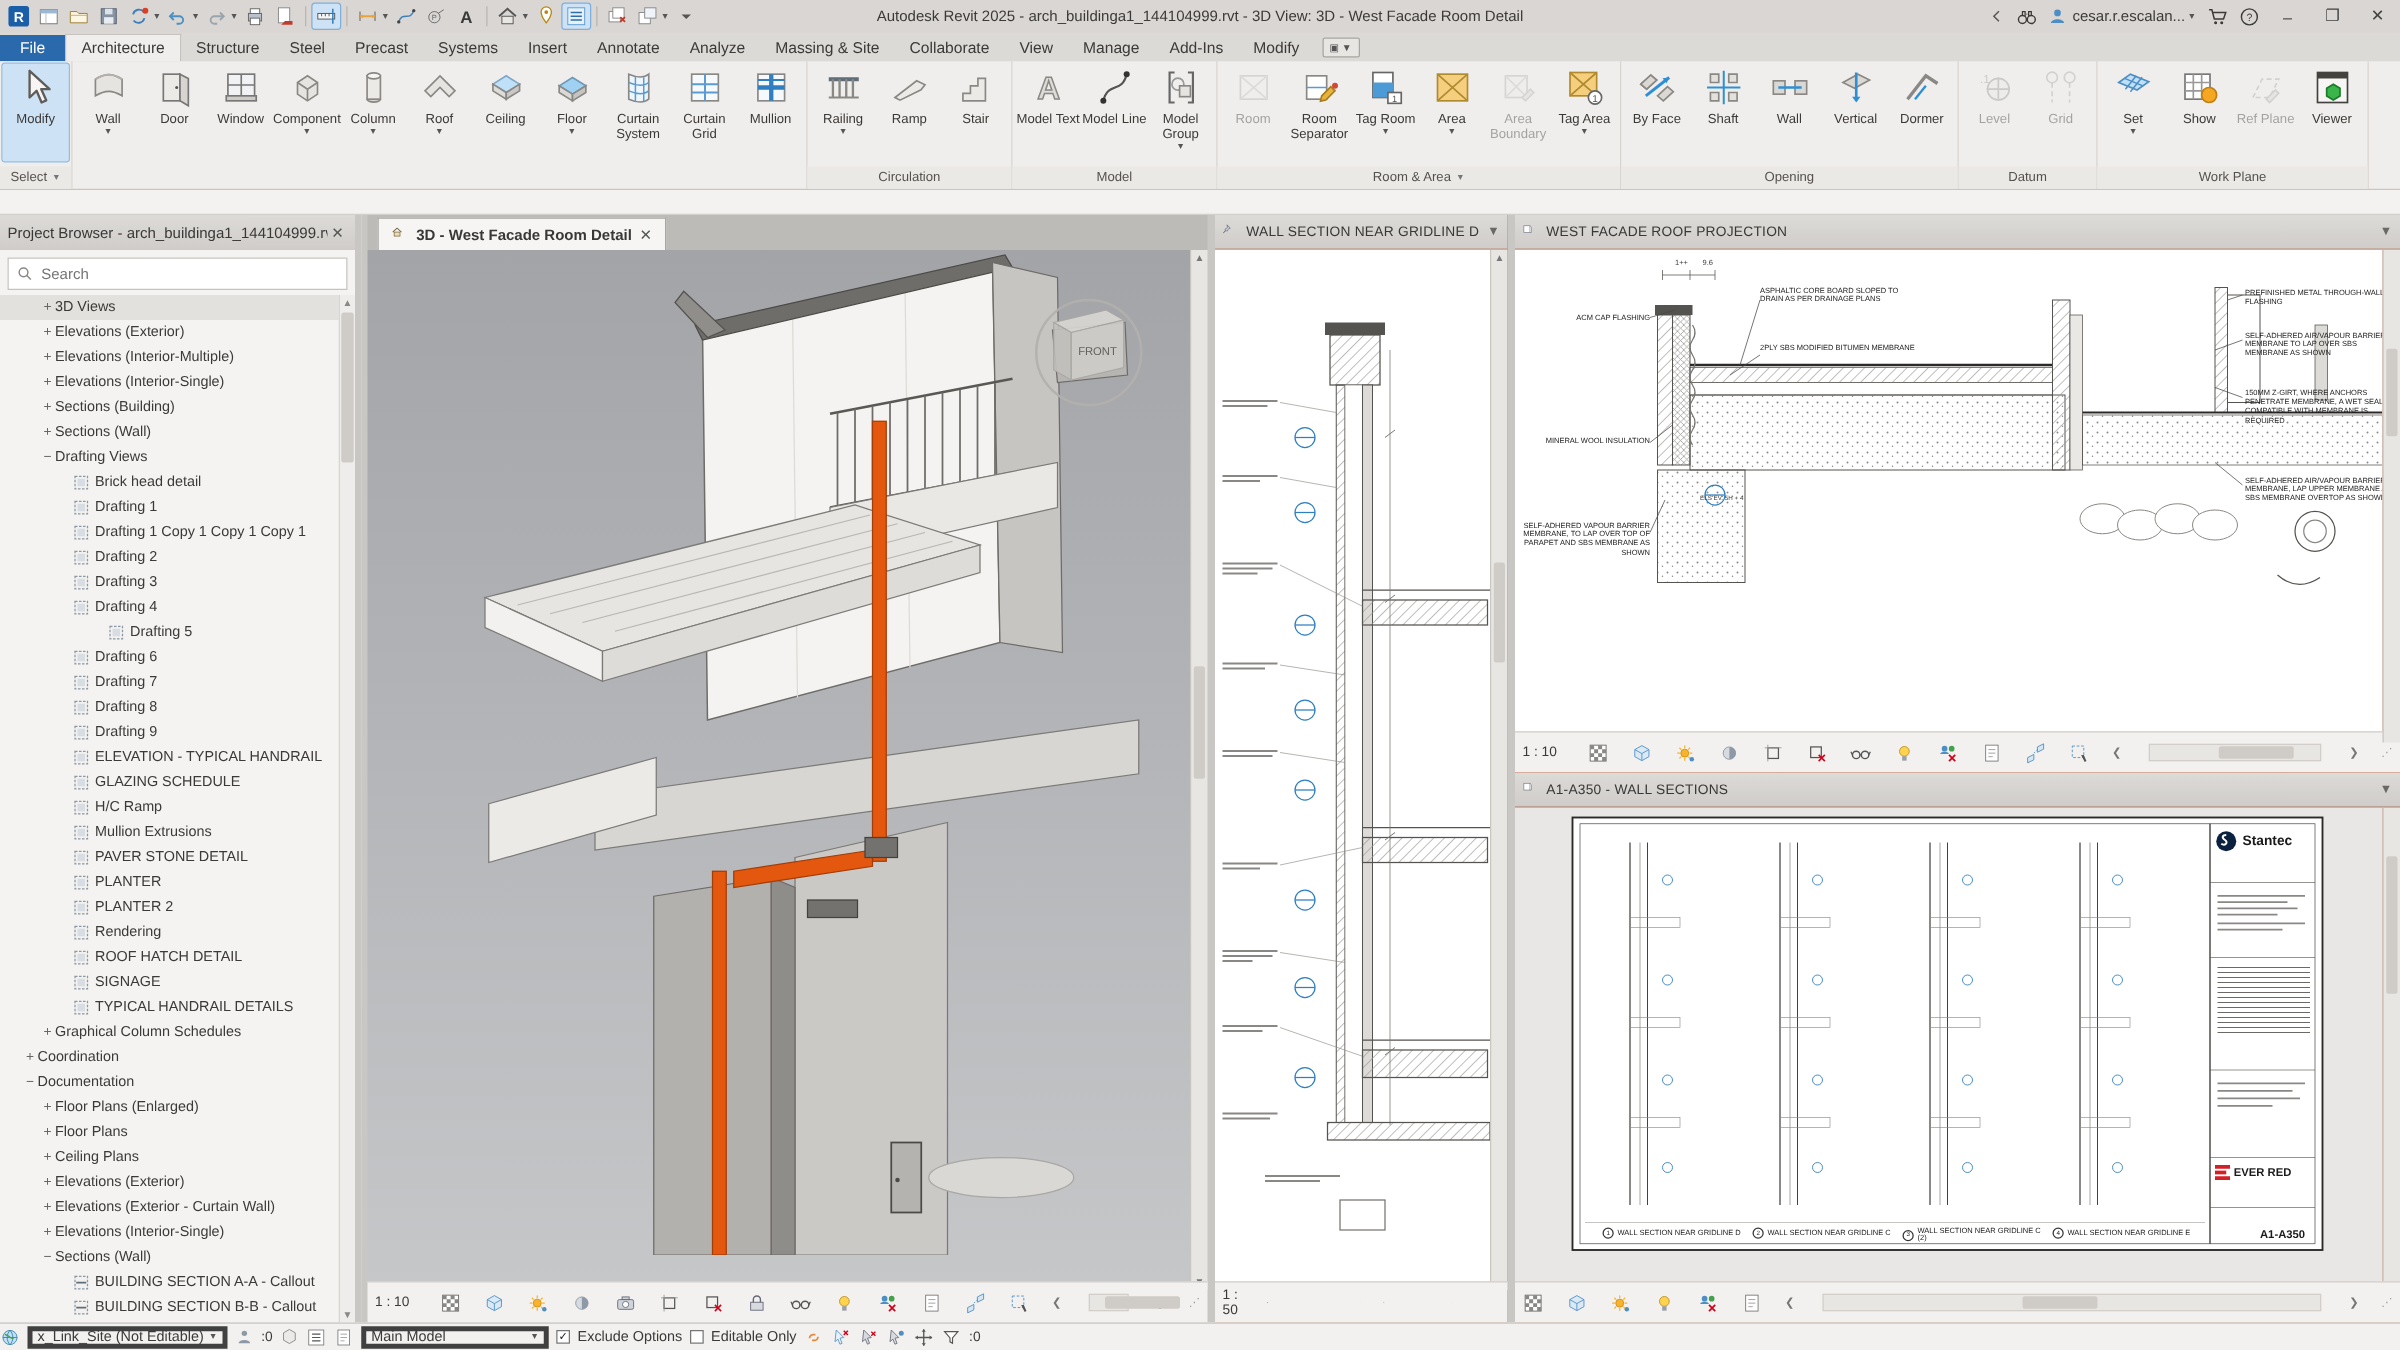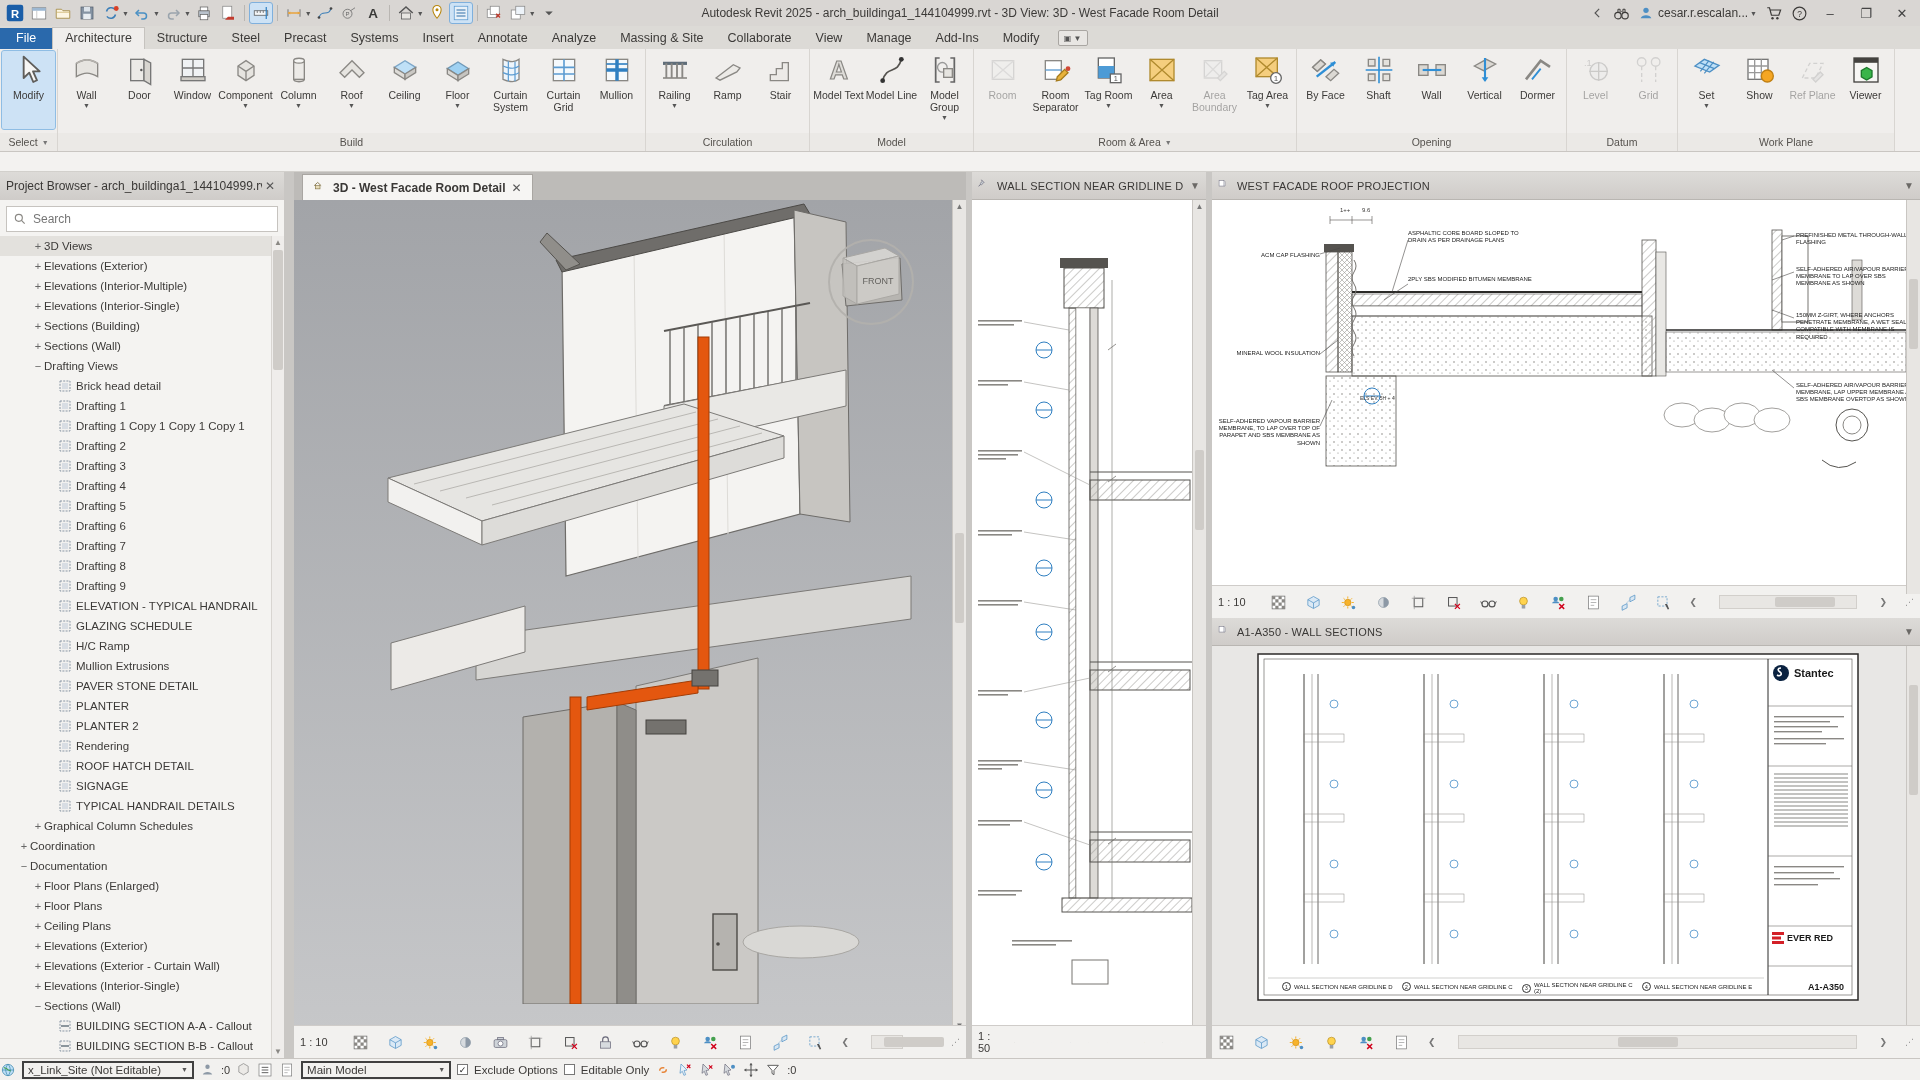--- a/index.html
+++ b/index.html
@@ -81,21 +81,21 @@
   .dcontent { position:absolute; left:0; right:14px; top:28px; bottom:26px; background:#fff; overflow:hidden; }
   .dvscroll { position:absolute; right:0; top:28px; bottom:26px; width:14px; background:#e8e6e3; border-left:1px solid #c9c6c2; }
 
   .annot { position:absolute; font-size:6px; line-height:1.2; color:#1a1a1a; }
   .annot.r { text-align:right; }
 
   
   .statusbar { position:absolute; left:0; bottom:0; right:0; height:22px; background:#f2f1ef; border-top:1px solid #c9c6c2; display:flex; align-items:center; font-size:12px; color:#3c3a38; }
   .sb-hint { padding-left:8px; flex:1; white-space:nowrap; }
   .sb-right { display:flex; align-items:center; gap:6px; padding-right:6px; }
-  .sb-combo { display:flex; align-items:center; gap:20px; background:#f2f1ef; border:2px solid #404040; height:18px; padding:0 4px; font-size:11.5px; }
+  .sb-combo { display:flex; align-items:center; gap:4px; background:#f2f1ef; border:4px solid #404040; height:18px; padding:0 4px; font-size:11.5px; }
   .sb-combo .caret { font-size:7px; color:#555; }
   .cb { width:11px; height:11px; border:1px solid #777; background:#fff; display:inline-flex; align-items:center; justify-content:center; font-size:9px; color:#222; }
   .cb.on { background:#fff; }
   .mi { display:inline-block; }
   svg.ic { display:block; width:100%; height:100%; }
   text { font-family:"Liberation Sans","DejaVu Sans",sans-serif; }
 </style>
 </head>
 <body>
 
@@ -425,23 +425,20 @@
             <span class="ric">
               <svg class="ic" viewBox="0 0 24 24" style="width:100%;height:100%">
                 <rect x="4" y="4" width="16" height="16" fill="#f5f9fc" stroke="#8a8884"></rect>
                 <path d="M4 12h16M12 4v16" stroke="#2f7fc1" stroke-width="2.6"></path>
                 <path d="M4 7.5h16" stroke="#2f7fc1" stroke-width="1.2"></path>
               </svg>
             </span>
             <span class="rlabel">Mullion</span>
           </div>
         </div>
-        <div class="rglabel">
-          <span>Build</span>
-        </div>
       </div>
       <div class="rgroup">
         <div class="rbtns">
           <div class="rbtn">
             <span class="ric">
               <svg class="ic" viewBox="0 0 24 24" style="width:100%;height:100%">
                 <path d="M3 7h18" stroke="#5f6d79" stroke-width="2.4"></path>
                 <path d="M5.5 7v11M9.5 7v11M13.5 7v11M17.5 7v11" stroke="#8a8884" stroke-width="1.4"></path>
                 <path d="M3 18h18" stroke="#8a8884" stroke-width="1.2"></path>
               </svg>
@@ -809,21 +806,21 @@
           <div class="trow" style="padding-left: 46px;">
             <span class="toggle"></span>
             <span class="ticon">
               <svg class="ic" viewBox="0 0 14 14">
                 <rect x="2" y="2" width="10" height="10" fill="#f2f1ef" stroke="#8a97a5" stroke-dasharray="2 1.2"></rect>
                 <rect x="4" y="4" width="6" height="6" fill="#d8dde3"></rect>
               </svg>
             </span>
             <span>Drafting 4</span>
           </div>
-          <div class="trow" style="padding-left: 46px;">
+          <div class="trow" style="padding-left: 46px; margin-left: 28px;">
             <span class="toggle"></span>
             <span class="ticon">
               <svg class="ic" viewBox="0 0 14 14">
                 <rect x="2" y="2" width="10" height="10" fill="#f2f1ef" stroke="#8a97a5" stroke-dasharray="2 1.2"></rect>
                 <rect x="4" y="4" width="6" height="6" fill="#d8dde3"></rect>
               </svg>
             </span>
             <span>Drafting 5</span>
           </div>
           <div class="trow" style="padding-left: 46px;">

